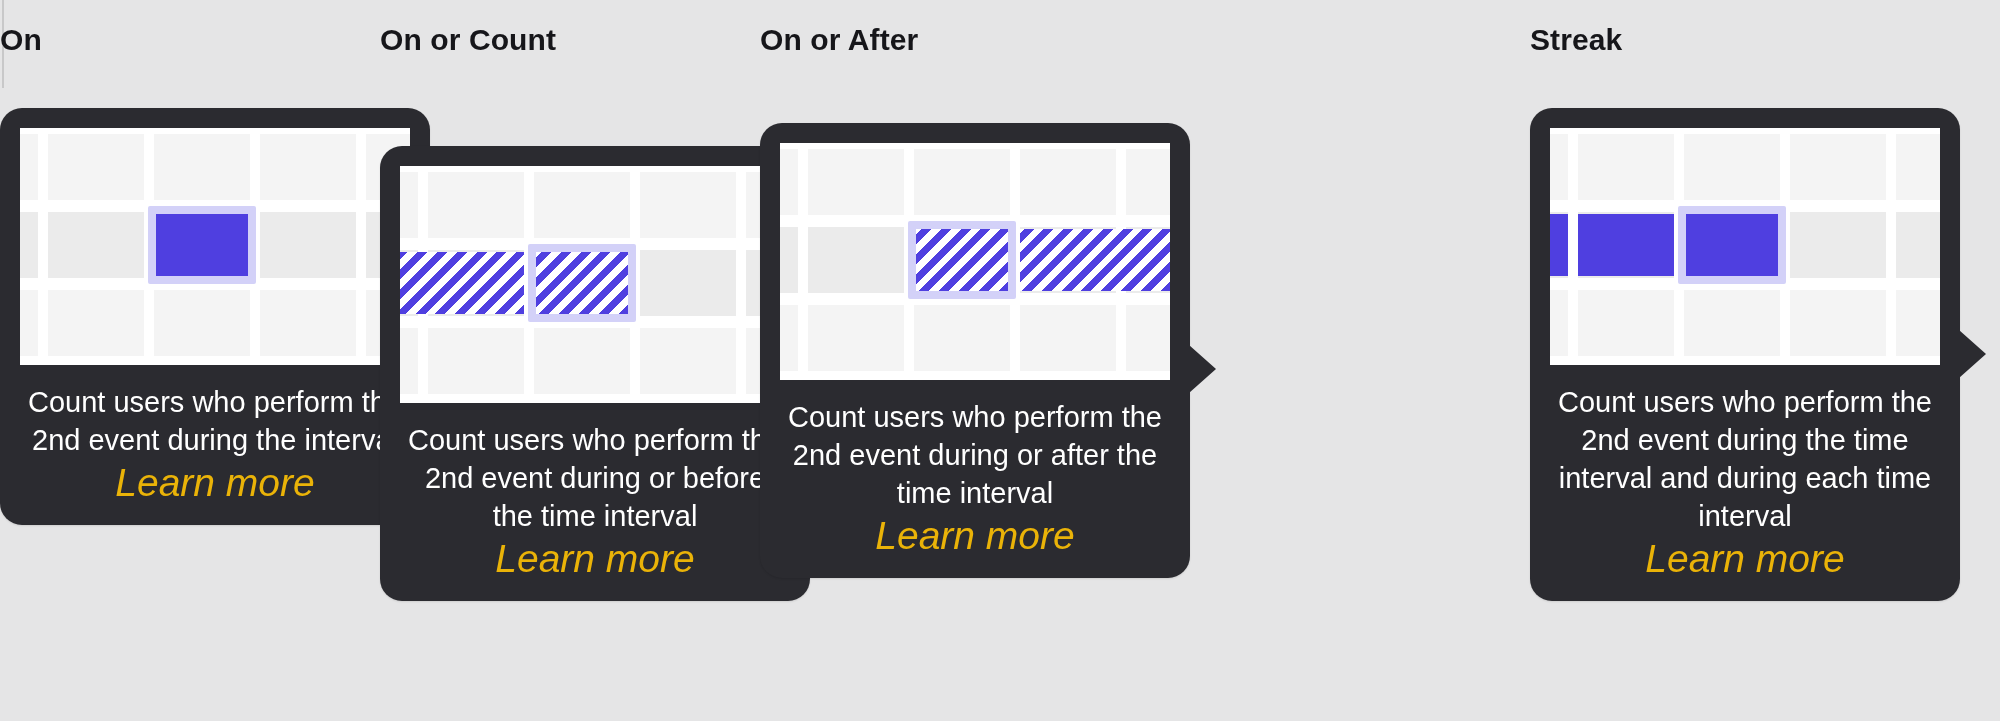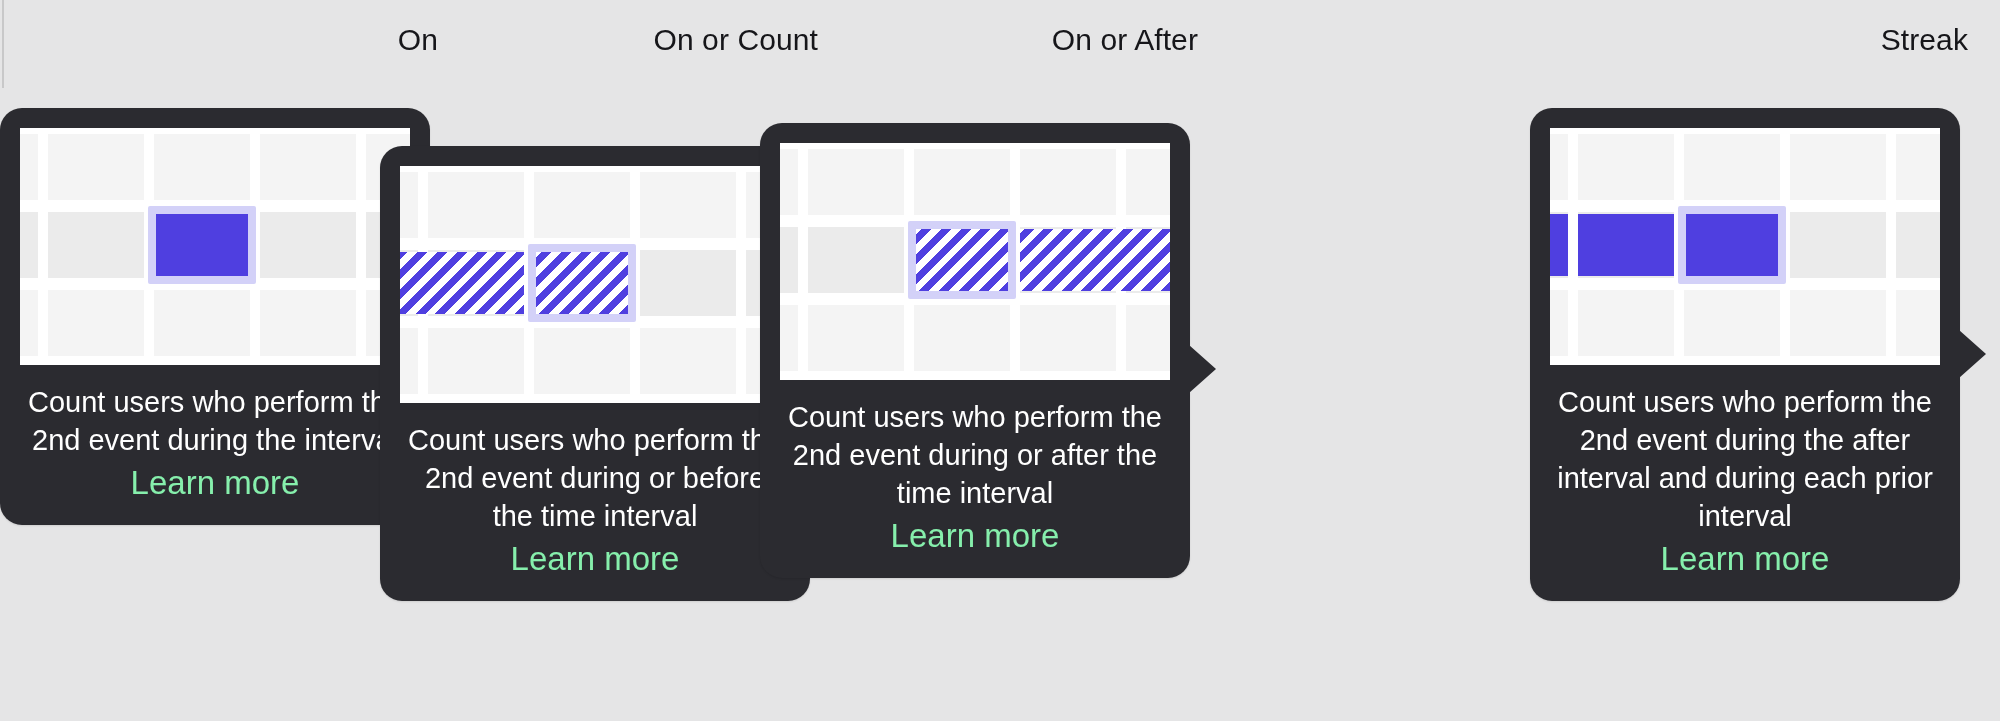--- a/index.html
+++ b/index.html
@@ -36,27 +36,26 @@
   .col {
     position: absolute;
     top: 0;
   }
 
   .col-title {
     position: absolute;
     top: 22px;
     left: 0;
     width: 100%;
-    text-align: right;
+    text-align: left;
     font-size: 30px;
     line-height: 36px;
     color: #16161a;
-    font-weight: 400;
+    font-weight: 700;
     letter-spacing: 0.1px;
-    margin-left: 8px;
   }
 
   .card-wrap {
     position: absolute;
     left: 0;
   }
 
   .card {
     position: relative;
     width: 430px;
@@ -153,25 +152,26 @@
     font-size: 29px;
     line-height: 38px;
     font-weight: 400;
     padding: 0 6px;
   }
 
   .learn-more {
     display: block;
     margin-top: 4px;
     text-align: center;
-    color: #86efac;
-    font-size: 33px;
+    color: #eab308;
+    font-size: 39px;
     line-height: 40px;
     font-weight: 400;
     cursor: pointer;
+    font-style: italic;
   }
 </style>
 </head>
 <body>
 
 <div class="left-rail"></div>
 
 <div class="stage">
 
   <div class="col" style="left:0px; width:430px;">
@@ -329,19 +329,19 @@
                 <div class="cell c4"></div>
             </div>
           </div>
 
           <div class="blk" style="left:0px; top:86px; width:18px; height:62px;"></div>
           <div class="blk" style="left:28px; top:86px; width:96px; height:62px;"></div>
           <div class="sel" style="left:128px; top:78px; width:108px; height:78px;"></div>
           <div class="blk" style="left:136px; top:86px; width:92px; height:62px;"></div>
         </div>
 
-        <div class="card-text">Count users who perform the 2nd event during the after interval and during each prior interval</div>
+        <div class="card-text">Count users who perform the 2nd event during the time interval and during each time interval</div>
         <span class="learn-more">Learn more</span>
       </div>
     </div>
   </div>
 
 </div>
 
 </body></html>

